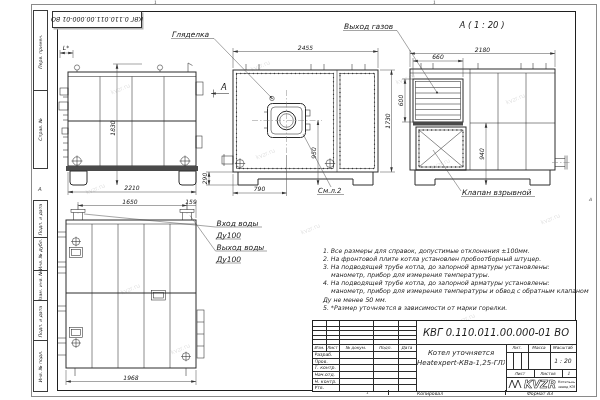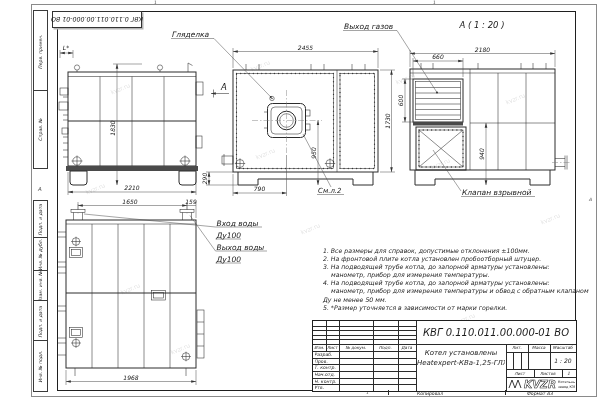--- a/index.html
+++ b/index.html
@@ -436,21 +436,21 @@
     <div class="tb-txt" style="left:85px;top:23.8px;width:18px;font-size:4.2px">Дата</div>
 
     <div class="tb-txt" style="left:1.5px;top:31px;width:24px;text-align:left;font-size:4.6px">Разраб.</div>
     <div class="tb-txt" style="left:1.5px;top:37.7px;width:24px;text-align:left;font-size:4.6px">Пров.</div>
     <div class="tb-txt" style="left:1.5px;top:44.3px;width:24px;text-align:left;font-size:4.6px">Т. контр.</div>
     <div class="tb-txt" style="left:1.5px;top:51px;width:24px;text-align:left;font-size:4.6px">Нач.отд.</div>
     <div class="tb-txt" style="left:1.5px;top:57.7px;width:24px;text-align:left;font-size:4.6px">Н. контр.</div>
     <div class="tb-txt" style="left:1.5px;top:64.3px;width:24px;text-align:left;font-size:4.6px">Утв.</div>
 
     <div class="tb-txt" style="left:104px;top:2px;width:158px;height:20px;line-height:20px;font-size:10px">КВГ 0.110.011.00.000-01 ВО</div>
-    <div class="tb-txt" style="left:104px;top:28px;width:88px;font-size:7px">Котел установлены</div>
+    <div class="tb-txt" style="left:104px;top:28px;width:88px;font-size:7px">Котел уточняется</div>
     <div class="tb-txt" style="left:104px;top:38px;width:88px;font-size:7px">Heatexpert-КВа-1,25-ГЛЖ</div>
 
     <div class="tb-txt" style="left:193px;top:24.4px;width:22px;font-size:4.2px">Лит.</div>
     <div class="tb-txt" style="left:215px;top:24.4px;width:22px;font-size:4.2px">Масса</div>
     <div class="tb-txt" style="left:237px;top:24.4px;width:26px;font-size:4.2px">Масштаб</div>
     <div class="tb-txt" style="left:238px;top:33px;width:24px;height:13px;line-height:13px;font-size:6px">1 : 20</div>
     <div class="tb-txt" style="left:193px;top:49.5px;width:28px;font-size:4.2px">Лист</div>
     <div class="tb-txt" style="left:221px;top:49.5px;width:28px;font-size:4.2px">Листов</div>
     <div class="tb-txt" style="left:249px;top:49.5px;width:14px;font-size:4.5px">1</div>
 

